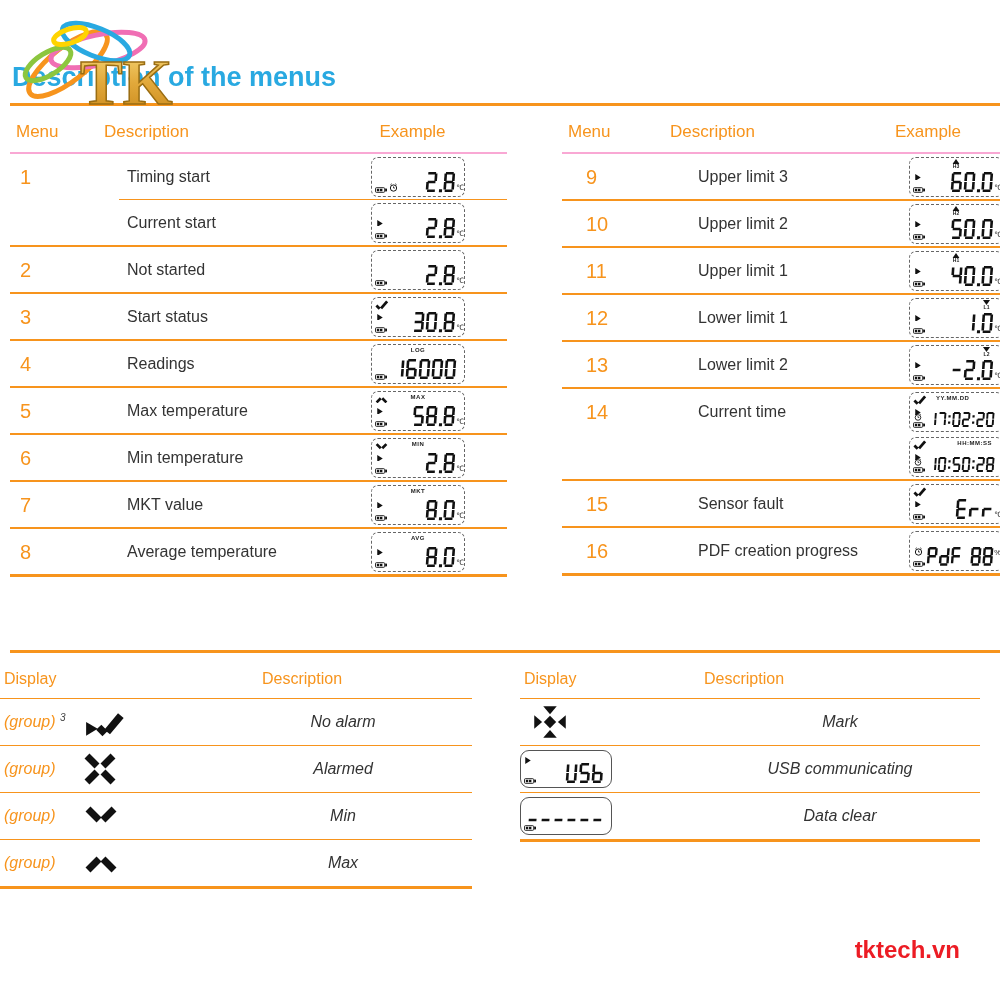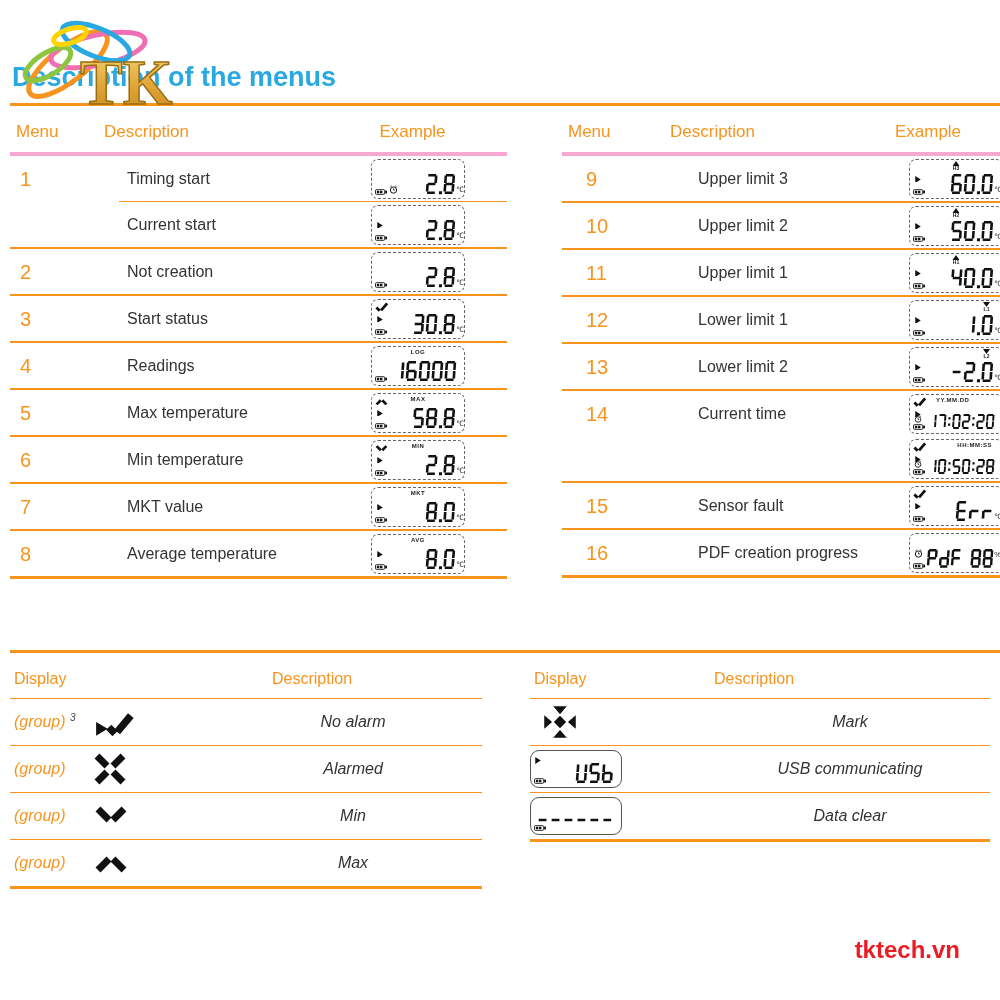--- a/index.html
+++ b/index.html
@@ -8,21 +8,21 @@
   .abs{position:absolute;display:flex;}
   h1.title{position:absolute;left:12px;top:62px;margin:0;font-size:27px;font-weight:bold;color:#29A9E1;z-index:1;}
   h2.title2{position:absolute;left:12px;top:610px;margin:0;font-size:25px;font-weight:bold;color:#29A9E1;}
   .rule{position:absolute;left:10px;width:990px;height:3px;background:#F7941D;}
   .logo{position:absolute;left:10px;top:12px;z-index:2;pointer-events:none;}
   
   #sec-menus{position:absolute;left:10px;top:112px;width:990px;display:flex;}
   .mtable{display:flex;flex-direction:column;}
   .mtable.left{width:497px;}
   .mtable.right{width:438px;margin-left:55px;}
-  .thead{display:grid;height:40px;align-items:center;border-bottom:4px solid #f9a8d4;
+  .thead{display:grid;height:40px;align-items:center;border-bottom:2px solid #f9a8d4;
          color:#F7941D;font-size:17px;}
   .mtable.left .thead,.mtable.left .mrow{grid-template-columns:86px 252px 1fr;}
   .mtable.right .thead,.mtable.right .mrow{grid-template-columns:100px 224px 1fr;}
   .thead .h-menu{padding-left:6px;}
   .thead .h-desc{padding-left:8px;}
   .thead .h-ex{text-align:center;padding-right:30px;}
   .mrow{display:flex;border-bottom:2px solid #F7941D;}
   .mrow:last-child{border-bottom-width:3px;}
   .mcell{flex:0 0 86px;font-size:20px;color:#F7941D;padding-top:12px;padding-left:10px;box-sizing:border-box;}
   .mtable.right .mcell{flex:0 0 100px;padding-left:24px;}
@@ -42,21 +42,21 @@
   .lcd-label.center{left:50%;transform:translateX(-50%);}
   .lcd-label.right{right:10px;}
   .lcd-label.midleft{left:26px;}
   .lcd-marker{position:absolute;top:1px;display:flex;flex-direction:column;align-items:center;line-height:1;}
   .lcd-marker.up{left:50%;transform:translateX(-50%);}
   .lcd-marker.down{right:12px;}
   .lcd-marker i{font-style:normal;font-size:5px;font-weight:bold;color:#222;margin-top:.5px;}
   .lcd-val{position:absolute;bottom:4px;display:flex;}
   .lcd-unit{position:absolute;font-size:7.5px;color:#222;}
   
-  #sec-ind{position:absolute;left:10px;top:660px;width:990px;display:flex;}
+  #sec-ind{position:absolute;left:0;top:660px;width:990px;display:flex;}
   .itable{display:flex;flex-direction:column;}
   .itable.left{width:472px;}
   .itable.right{width:460px;margin-left:48px;}
   .ihead{display:grid;height:38px;align-items:center;border-bottom:1.5px solid #F7941D;
          color:#F7941D;font-size:16px;}
   .itable.left .ihead{grid-template-columns:258px 1fr;}
   .itable.right .ihead{grid-template-columns:180px 1fr;}
   .ihead span{padding-left:4px;}
   .irow{display:grid;height:46px;align-items:center;border-bottom:1.5px solid #F7941D;font-style:italic;}
   .irow:last-child{border-bottom:3px solid #F7941D;}
@@ -188,21 +188,21 @@
                     <span class="lcd-unit" style="right:0px;bottom:4px;">℃</span>
                   </div>
                 </div>
               </div>
             </div>
           </div>
           <div class="mrow">
             <div class="mcell">2</div>
             <div class="items">
               <div class="item">
-                <div class="desc">Not creation</div>
+                <div class="desc">Not started</div>
                 <div class="ex">
                   <div class="lcd">
                     <span class="abs" style="left:3px;bottom:3px;">
                       <svg width="12" height="6" viewBox="0 0 13 6">
                         <rect x="0.5" y="0.5" width="10" height="5" rx="1" fill="none" stroke="#111"></rect>
                         <rect x="2" y="1.7" width="2.6" height="2.6" fill="#111"></rect>
                         <rect x="5.4" y="1.7" width="2.6" height="2.6" fill="#111"></rect>
                         <rect x="11" y="1.5" width="2" height="3" fill="#111"></rect>
                       </svg>
                     </span>

